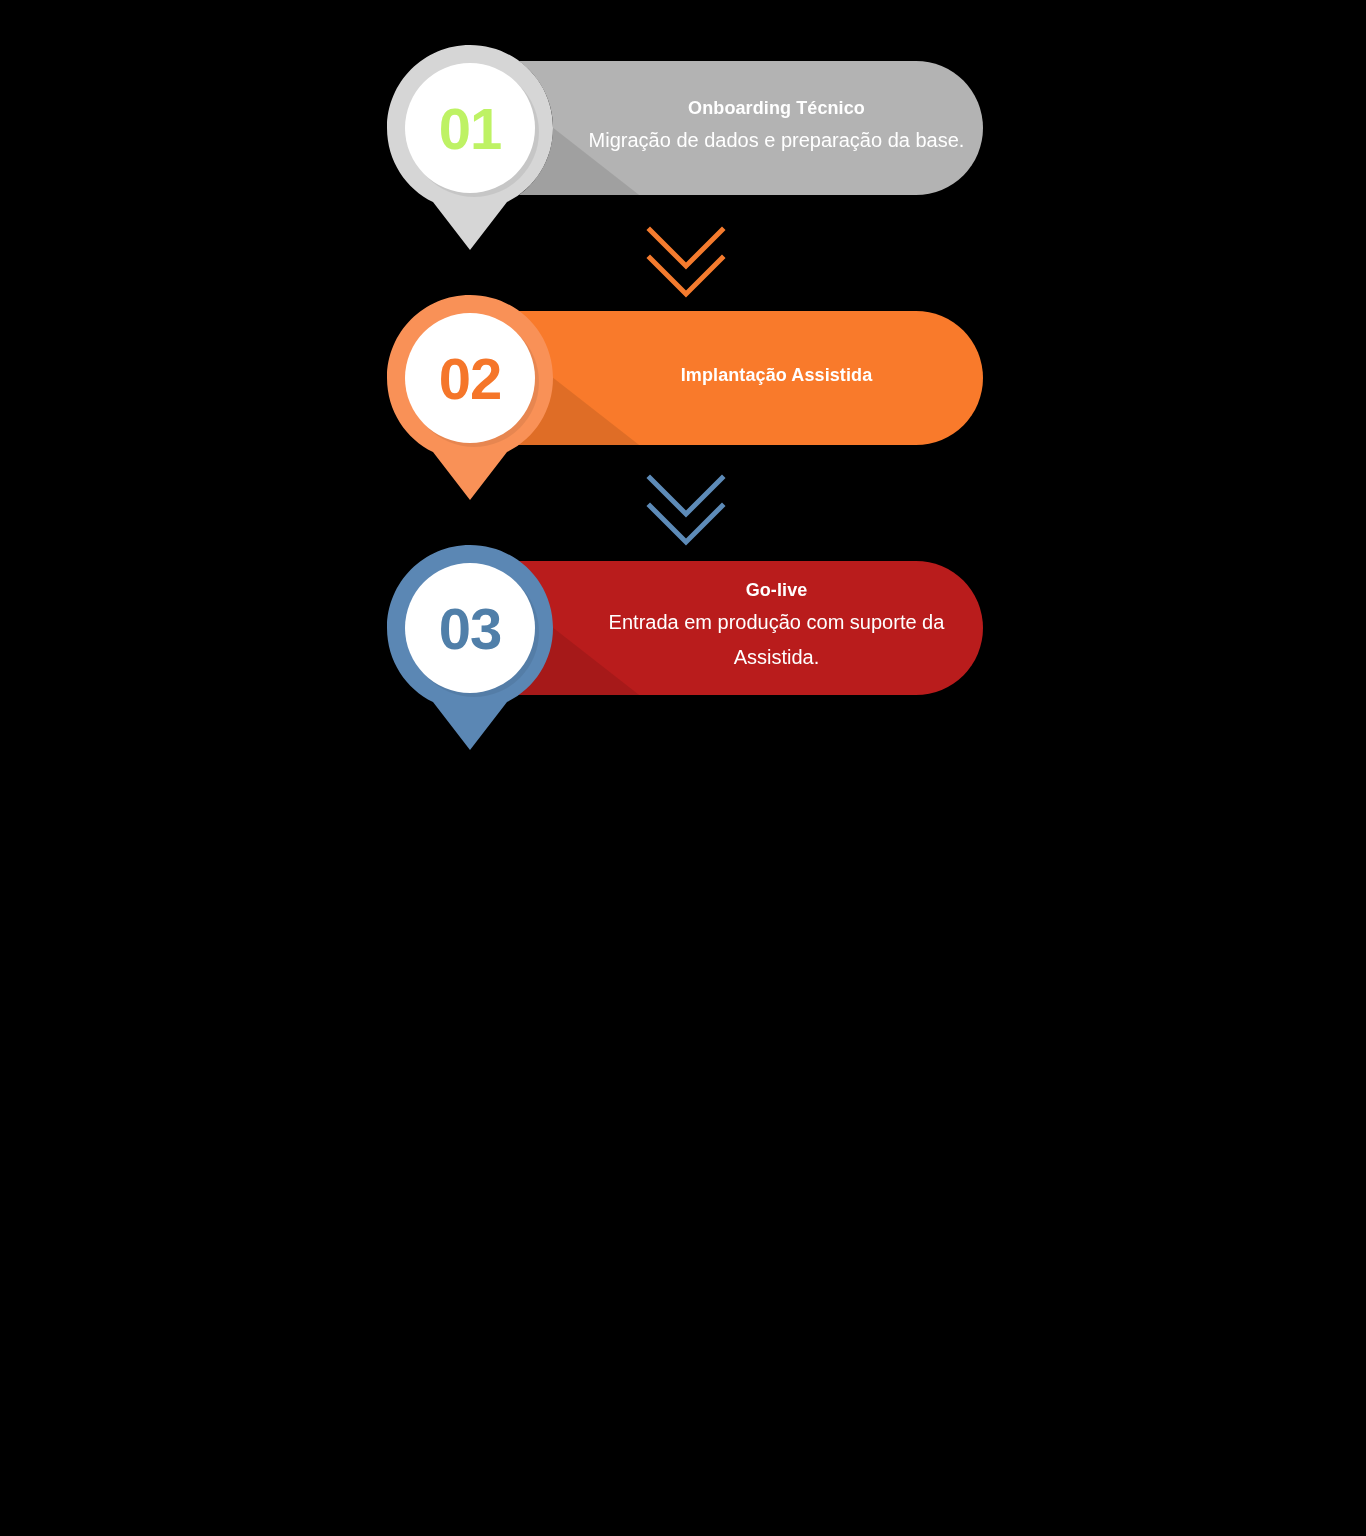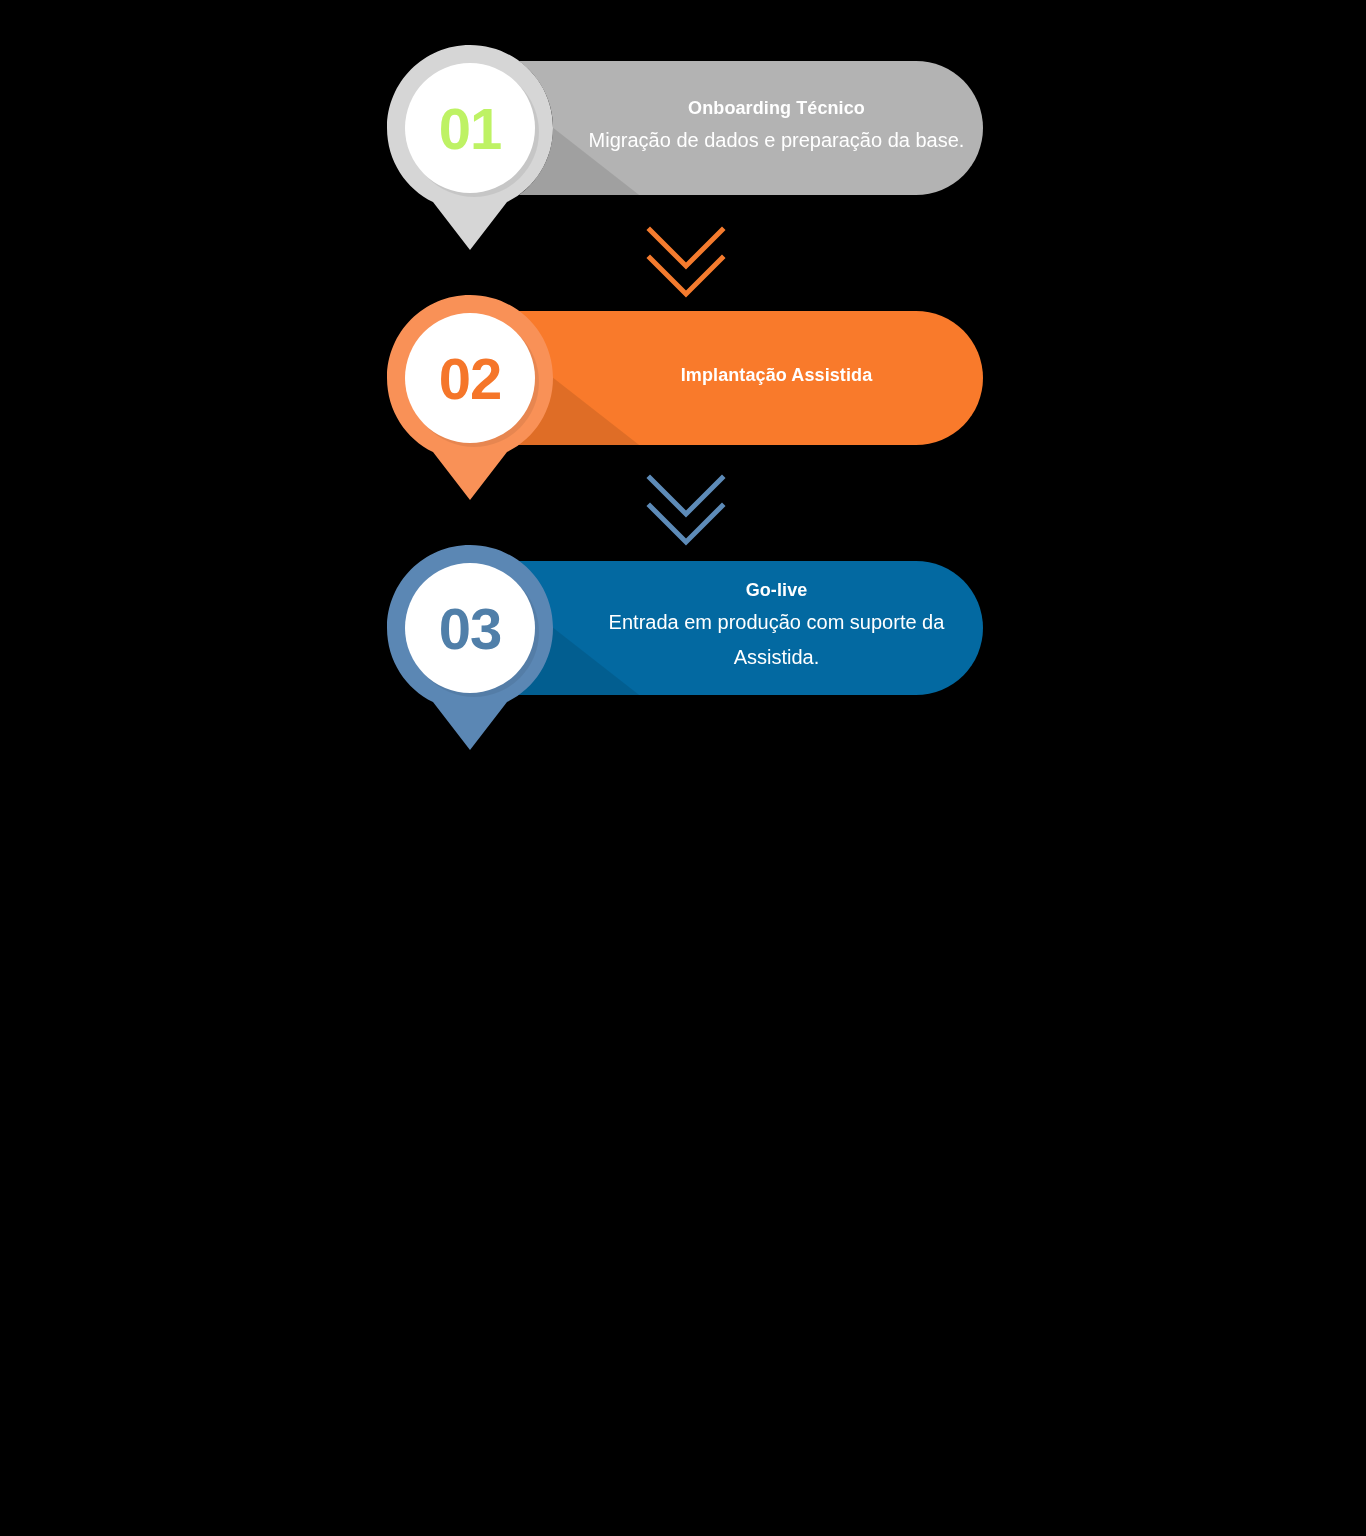--- a/index.html
+++ b/index.html
@@ -173,21 +173,21 @@
 
   <div class="connector" style="left:646px; top:474px;">
     <svg width="80" height="76" viewBox="0 0 80 76">
       <path id="chev-a-2" d="M4 4 L40 40 L76 4" fill="none" stroke-width="5" stroke-linecap="square" stroke-linejoin="miter" stroke="#5d8bb8"></path>
       <path id="chev-b-2" d="M4 32 L40 68 L76 32" fill="none" stroke-width="5" stroke-linecap="square" stroke-linejoin="miter" stroke="#5d8bb8"></path>
     </svg>
   </div>
 
   <div class="step" id="step-2" style="top:545px;">
 
-    <div class="card sq-left" id="card-2" style="background: #0369a1;">
+    <div class="card sq-left" id="card-2" style="background: #b91c1c;">
       <div class="card-shadow"></div>
       <div class="card-text" style="color: rgb(255, 255, 255);">
         <div class="card-title">Go-live</div>
         <div class="card-desc">Entrada em produção com suporte da Assistida.</div>
       </div>
     </div>
 
     <div class="pin">
       <svg width="170" height="210" viewBox="0 0 170 210">
         <path id="pin-outer-2" d="M83 0 C129 0 166 37 166 83 C166 116 147 144 120 157 L83 205 L46 157 C19 144 0 116 0 83 C0 37 37 0 83 0 Z" fill="#5b87b4"></path>

